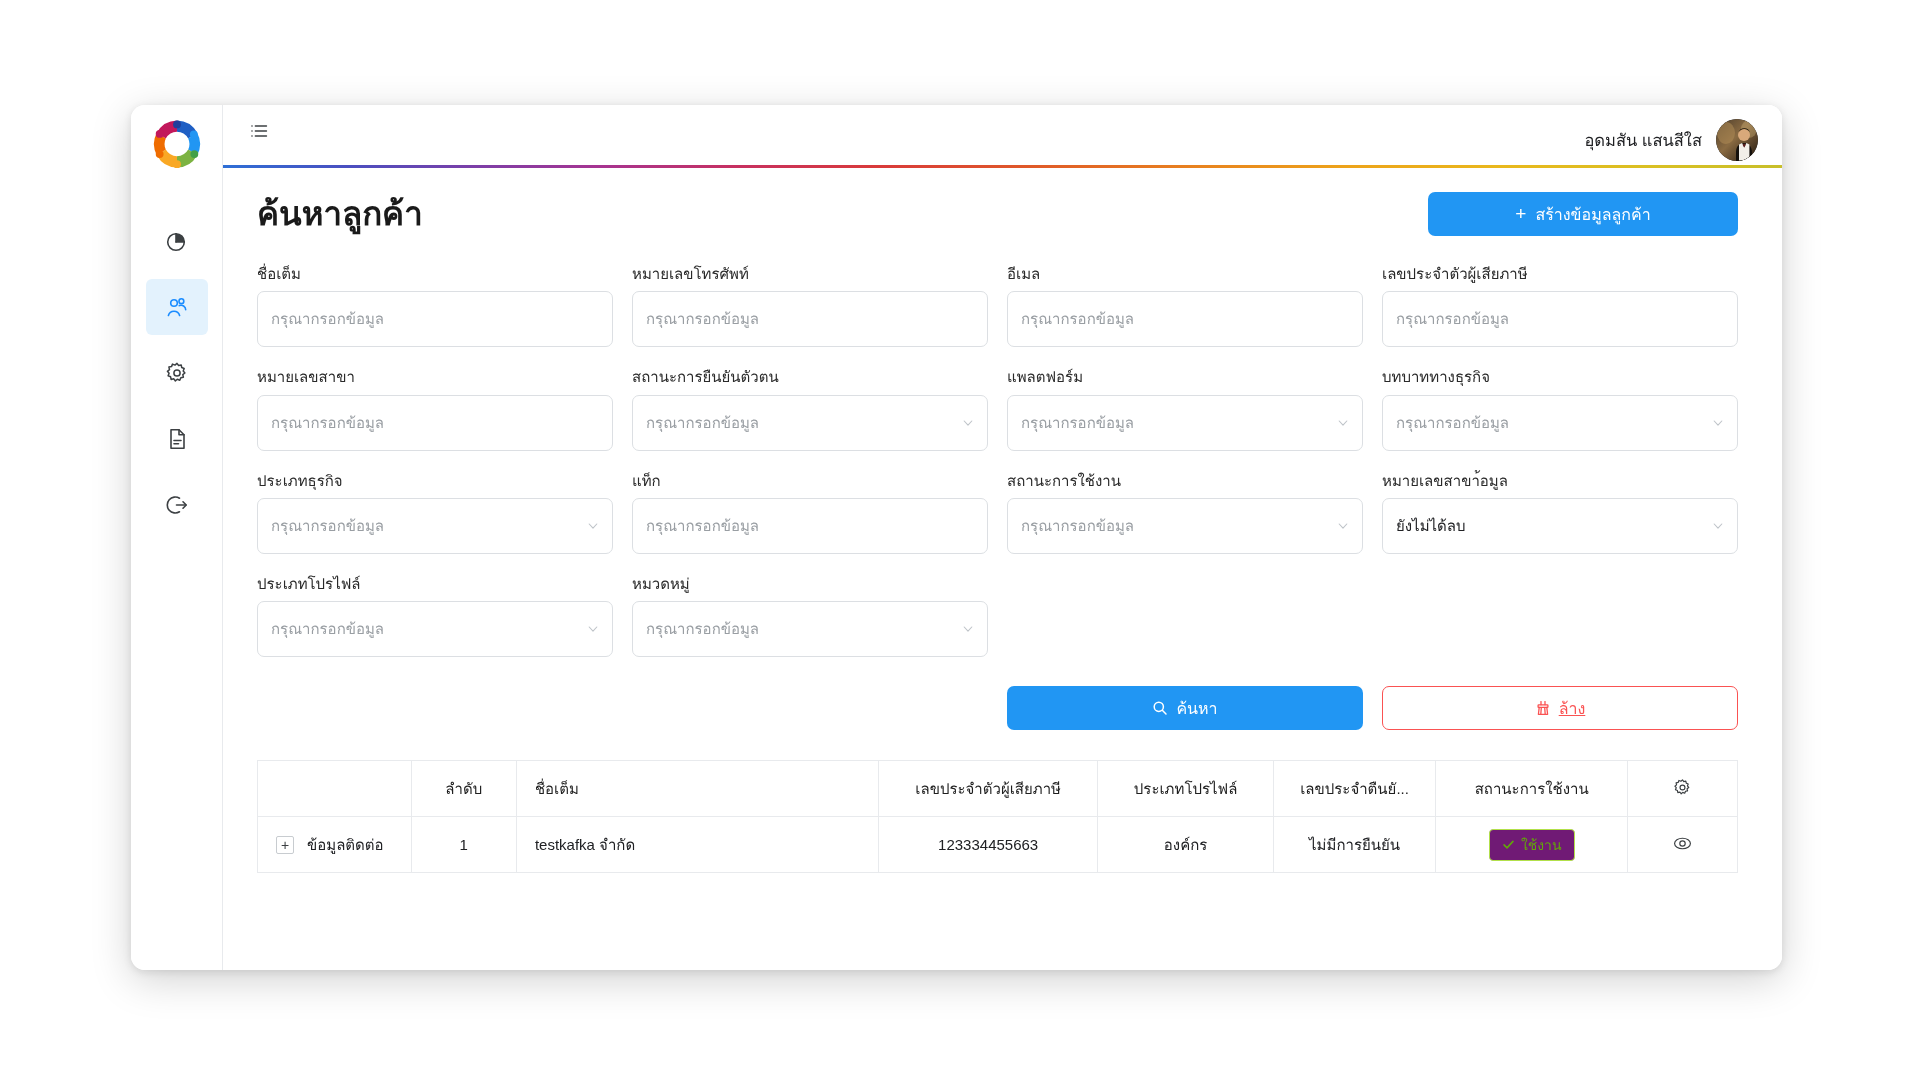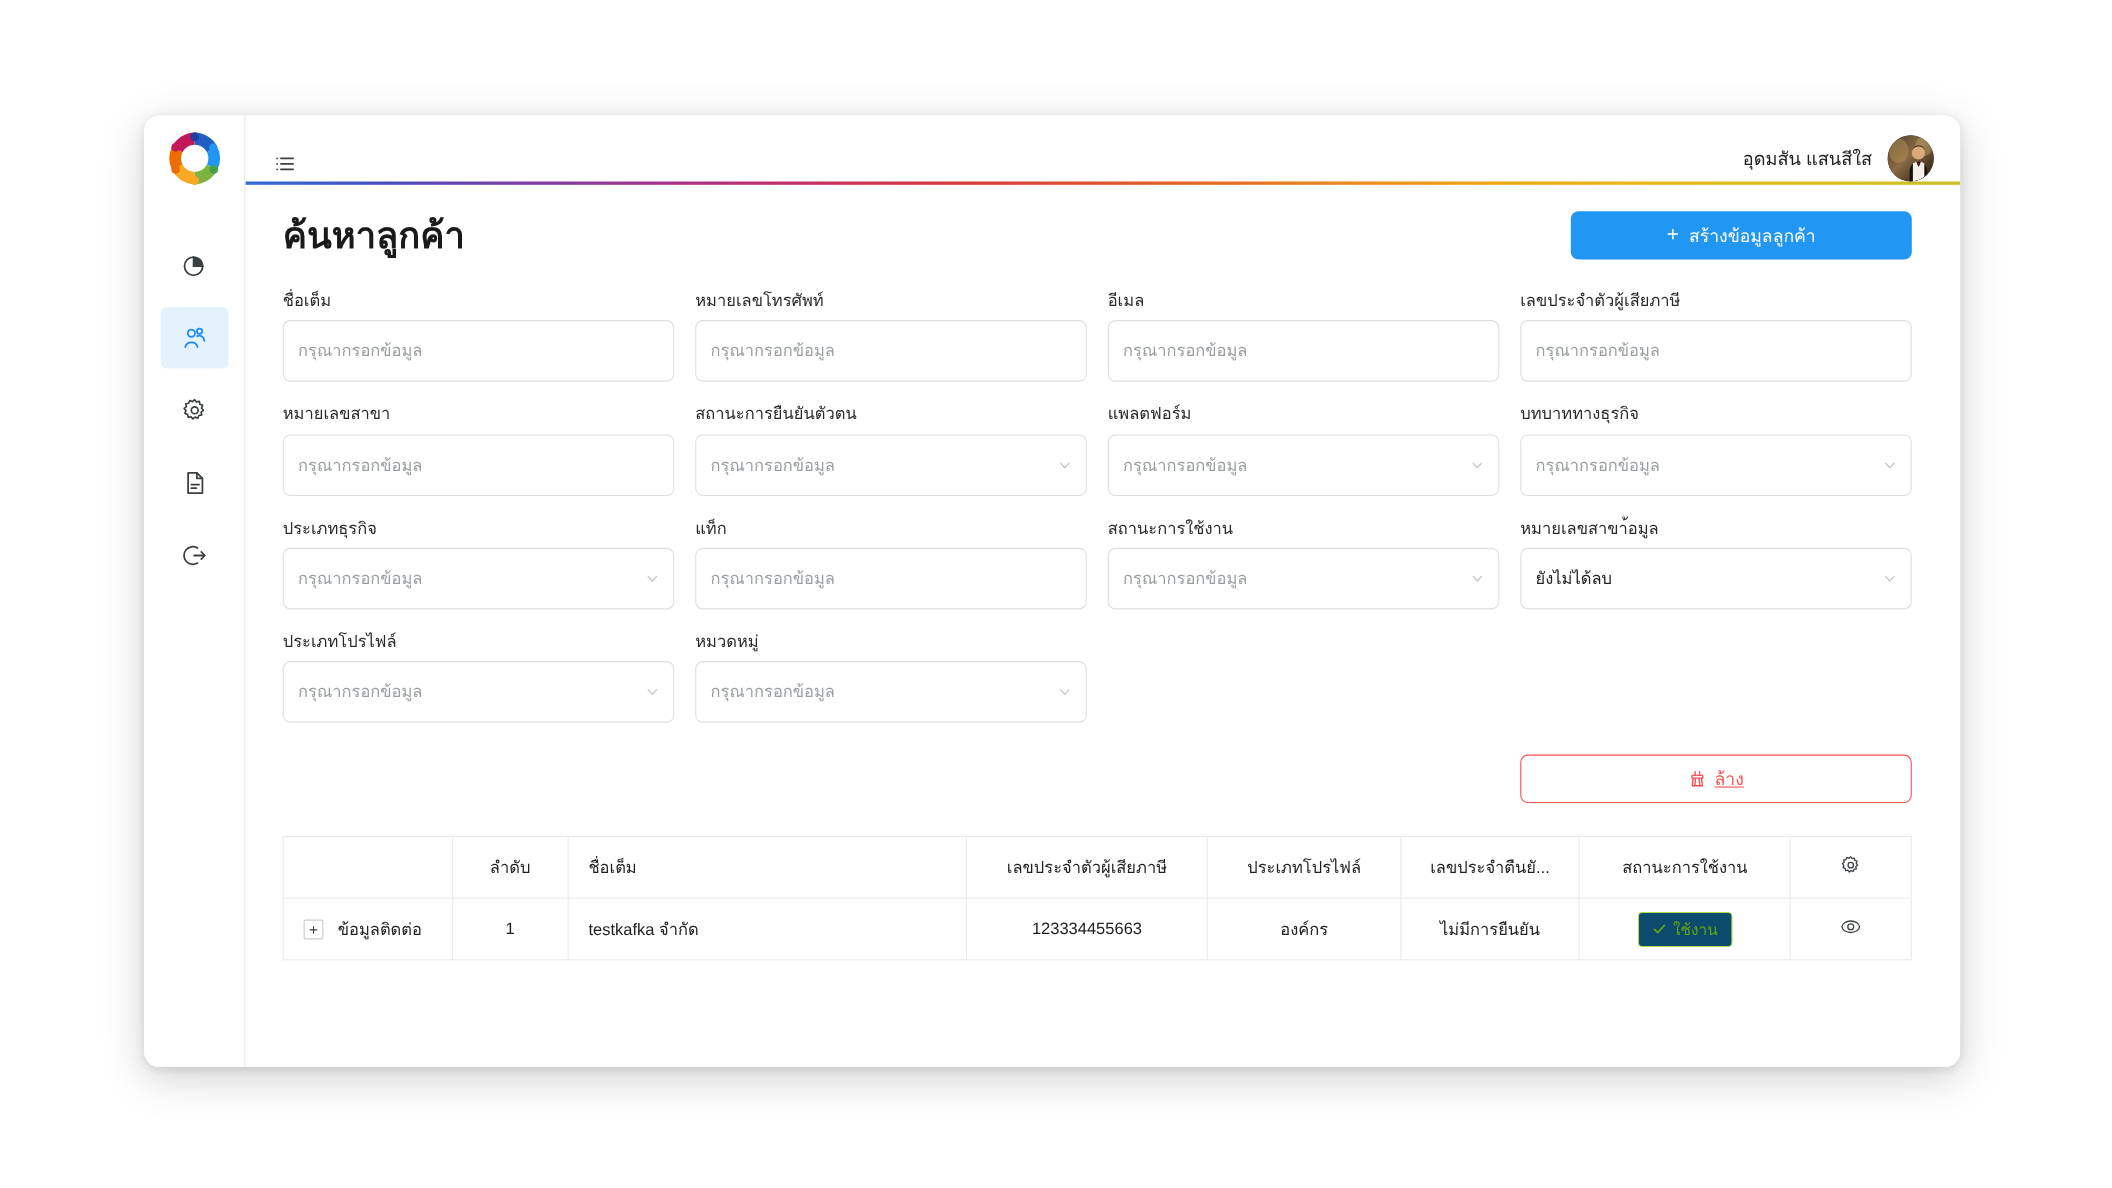--- a/index.html
+++ b/index.html
@@ -62,22 +62,22 @@
     flex: 1;
     display: flex; flex-direction: column;
     min-width: 0;
     background: #ffffff;
     position: relative;
   }
 
   
   #topbar {
     height: 60px;
-    display: flex; align-items: flex-end;
-    padding: 3px 24px 0 22px;
+    display: flex; align-items: flex-start;
+    padding: 14px 24px 0 22px;
     background: #ffffff;
     flex: 0 0 60px;
   }
   #hamburger-btn {
     width: 28px; height: 28px;
     display: flex; align-items: center; justify-content: center;
     cursor: pointer; color: #3c4043;
   }
   #hamburger-btn svg { width: 20px; height: 20px; }
   #topbar-spacer { flex: 1; }
@@ -239,21 +239,21 @@
     width: 18px; height: 18px; flex: 0 0 18px;
     border: 1px solid #c8ccd0; border-radius: 2px;
     display: flex; align-items: center; justify-content: center;
     font-size: 14px; line-height: 1; color: #3c4043;
     background: #fff; cursor: pointer;
   }
   .gear-icon-th svg { width: 19px; height: 19px; display: inline-block; color: #3c4043; }
   .eye-icon-td svg { width: 19px; height: 19px; display: inline-block; color: #3c4043; cursor: pointer; }
   .badge-active {
     display: inline-flex; align-items: center; gap: 6px;
-    background: #0c4a6e; border: 1px solid #b2e04a;
+    background: #701a75; border: 1px solid #b2e04a;
     color: #62a60a; border-radius: 4px;
     padding: 4px 12px; font-size: 14px;
   }
   .badge-active svg { width: 13px; height: 13px; display:block; }
 </style>
 </head>
 <body>
 
 <div id="app-window">
 
@@ -531,20 +531,29 @@
                 </svg>
             </span>
           </div>
         </div>
 
         <div></div>
         <div></div>
       </div>
 
       <div id="action-row">
+        <button class="btn-search">
+          <span>
+            <svg viewBox="0 0 16 16" fill="none" stroke="currentColor" stroke-width="1.5" stroke-linecap="round">
+                <circle cx="6.8" cy="6.8" r="4.6"></circle>
+                <path d="M10.3 10.3 L14 14"></path>
+              </svg>
+          </span>
+          <span>ค้นหา</span>
+        </button>
         <button class="btn-clear">
           <span>
             <svg viewBox="0 0 16 16" fill="none" stroke="currentColor" stroke-width="1.3" stroke-linecap="round" stroke-linejoin="round">
               <path d="M6 1.6 v3.1"></path>
                 <path d="M10 1.6 v3.1"></path>
               <rect x="3.1" y="4.9" width="9.8" height="2.5" rx="0.5"></rect>
               <path d="M4.2 7.4 L3.4 14.3 h9.2 L11.8 7.4"></path>
               <path d="M6.3 7.6 L5.8 14.2"></path>
                 <path d="M9.7 7.6 L10.2 14.2"></path>
             </svg>

